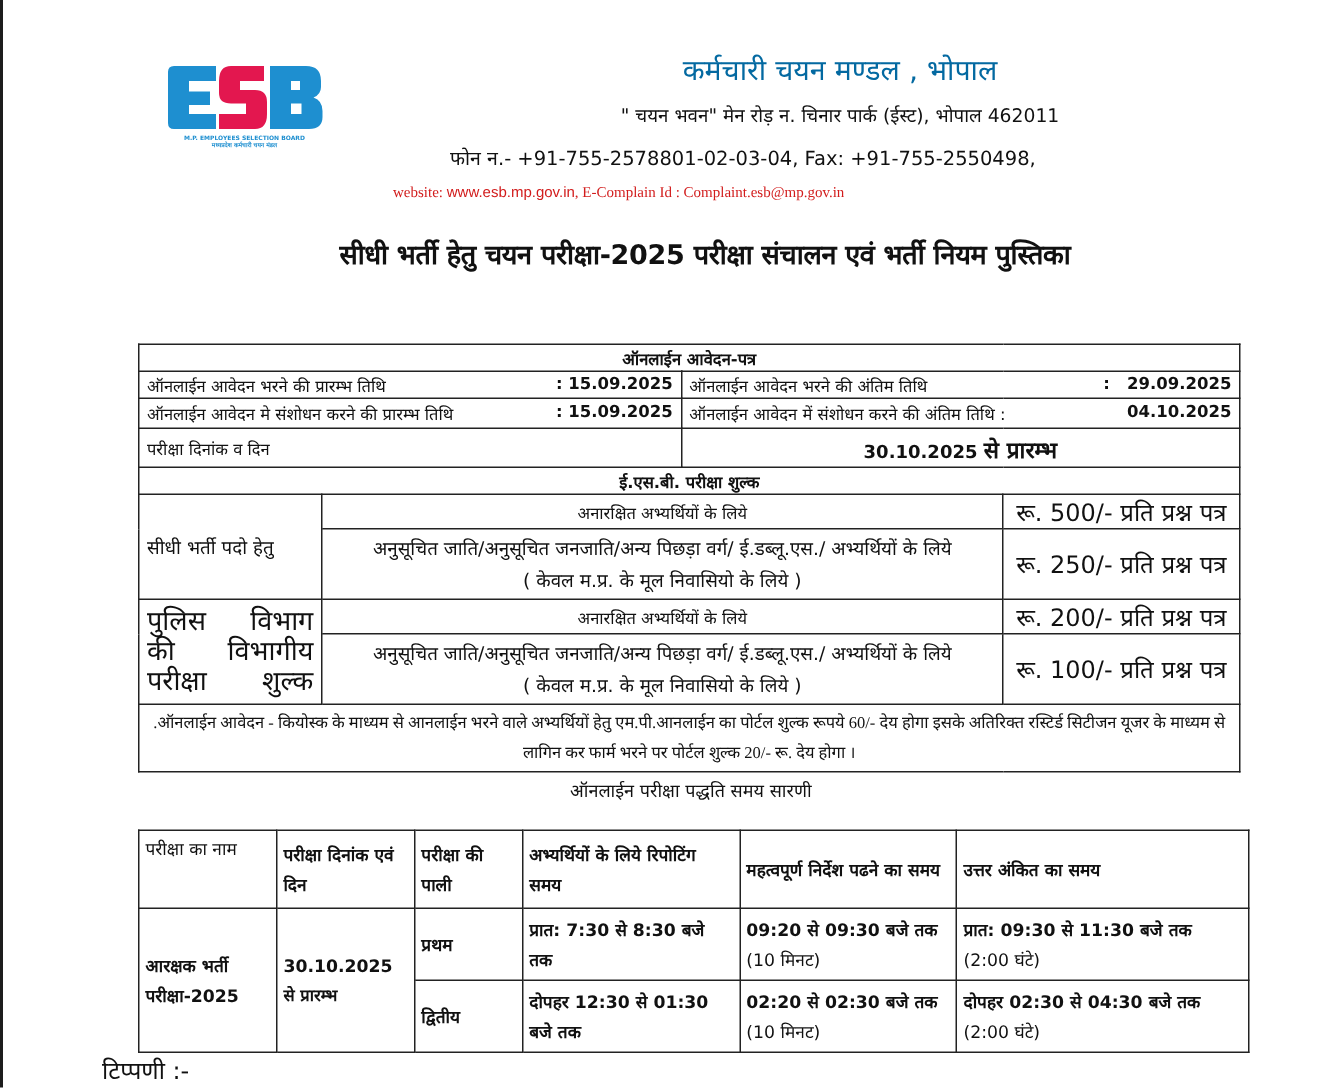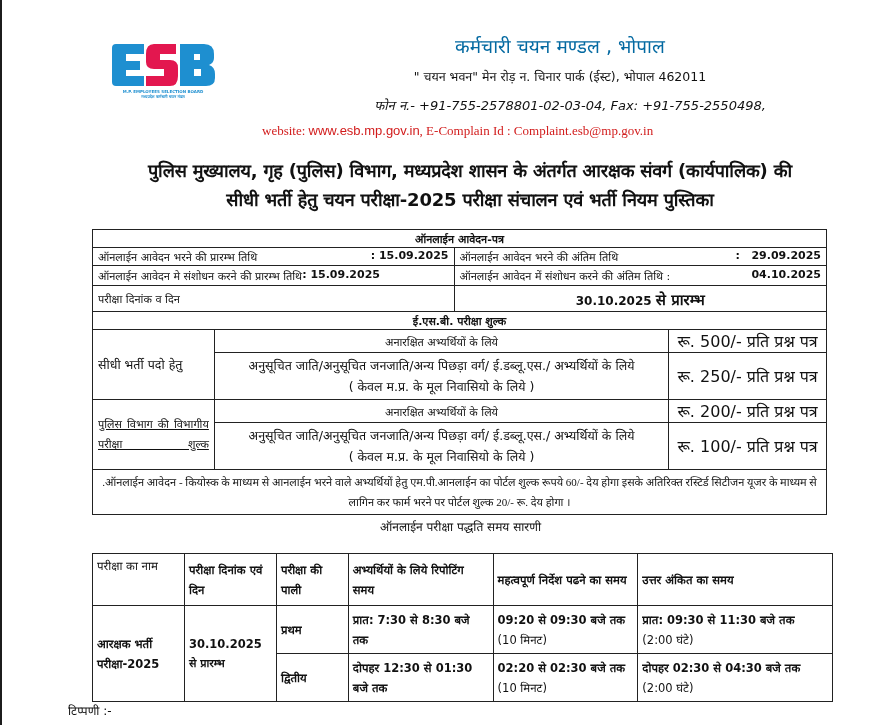--- a/index.html
+++ b/index.html
@@ -10,22 +10,22 @@
   }
   .left-edge { position: absolute; left: 0; top: 0; width: 2px; height: 725px; background: #1c1c1c; }
 
   
   .logo { position: absolute; left: 108px; top: 42px; width: 110px; height: 60px; }
   .logo .letters { position: absolute; left: 0; top: 0; width: 110px; height: 46px; }
   .logo .sub { position: absolute; left: 0; top: 47px; width: 110px; font-size: 4px; line-height: 5px;
     color: #1e8fd0; font-weight: bold; text-align: center; white-space: nowrap; }
   .org-name { position: absolute; left: 300px; width: 520px; top: 33px; text-align: center; font-size: 19px; color: #0369a1; }
   .addr { position: absolute; left: 300px; width: 520px; top: 68px; text-align: center; font-size: 12.5px; }
-  .phone { position: absolute; left: 300px; width: 540px; top: 96px; text-align: center; font-size: 13px; font-style: italic; }
-  .web { position: absolute; left: 262px; width: 600px; top: 123px; text-align: left; font-size: 13px; color: #d21c1c;
+  .phone { position: absolute; left: 300px; width: 540px; top: 96px; font-size: 13px; }
+  .web { position: absolute; left: 262px; width: 600px; top: 123px; text-align: left; font-size: 10px; color: #d21c1c;
     font-family: "Liberation Serif", serif; white-space: nowrap; }
   .web .sans { font-family: "Liberation Sans", sans-serif; }
 
   .title { position: absolute; left: 100px; width: 740px; top: 156px; text-align: center; font-size: 18px;
     font-weight: bold; line-height: 29px; letter-spacing: -0.2px; }
 
   
   table { border-collapse: collapse; position: absolute; }
   td { border: 1px solid #222; padding: 0 5px; font-size: 11px; vertical-align: middle; }
   .t1 { left: 92px; top: 229px; width: 735px; }
@@ -34,21 +34,21 @@
   .just { text-align: justify; text-align-last: justify; }
   .feecell { text-align: center; font-size: 16px; }
   .note-row td { text-align: center; font-size: 11px; line-height: 20px; padding: 2px 3px; font-family: Liberation Serif, serif; }
 
   .schedule-title { position: absolute; left: 380px; top: 518px; font-size: 12px; font-weight: normal; }
 
   .t2 { left: 92px; top: 553px; width: 741px; }
   .t2 td { font-size: 11.5px; text-align: left; line-height: 20px; padding: 2px 4px; }
   .t2 .h td { font-weight: bold; }
 
-  .remark { position: absolute; left: 68px; top: 702px; font-size: 12px; }
+  .remark { position: absolute; left: 68px; top: 702px; font-size: 16px; }
 </style>
 </head>
 <body>
 
 <div class="left-edge"></div>
 
 <div class="logo">
   <svg class="letters" viewBox="0 0 110 46">
 
     <path d="M4 6 Q4 2 8 2 L36 2 L36 12 L18 12 L18 19 L32 19 L32 28 L18 28 L18 34 L36 34 L36 44 L8 44 Q4 44 4 40 Z" fill="#1e8fd0"></path>
@@ -64,21 +64,20 @@
 </div>
 
 <div class="org-name">कर्मचारी चयन मण्डल , भोपाल</div>
 <div class="addr">" चयन भवन" मेन रोड़ न. चिनार पार्क (ईस्ट), भोपाल 462011</div>
 <div class="phone">फोन न.- +91-755-2578801-02-03-04, Fax: +91-755-2550498,</div>
 <div class="web">
   <span>website: </span><span class="sans">www.esb.mp.gov.in</span><span>,  E-Complain  Id : Complaint.esb@mp.gov.in</span>
 </div>
 
 <div class="title">
-  <div>पुलिस मुख्यालय, गृह (पुलिस) विभाग, मध्यप्रदेश शासन के अंतर्गत आरक्षक संवर्ग (कार्यपालिक) की</div>
   <div>सीधी भर्ती हेतु चयन परीक्षा-2025 परीक्षा संचालन एवं भर्ती नियम पुस्तिका</div>
 </div>
 
 <table class="t1">
   <colgroup>
     <col style="width:122px">
       <col style="width:240px">
       <col style="width:0px">
       <col style="width:215px">
       <col style="width:158px">
@@ -96,21 +95,21 @@
     </td>
     <td colspan="3">
       <div style="display:flex;justify-content:space-between;">
         <span>ऑनलाईन आवेदन भरने की अंतिम तिथि</span>
         <span class="bold" style="white-space:pre">:   29.09.2025</span>
       </div>
     </td>
   </tr>
   <tr style="height:20px">
     <td colspan="2">
-      <div style="display:flex;">
+      <div style="display:flex;justify-content:space-between;">
         <span>ऑनलाईन आवेदन मे संशोधन करने की प्रारम्भ तिथि</span>
         <span class="bold">: 15.09.2025</span>
       </div>
     </td>
     <td colspan="3">
       <div style="display:flex;justify-content:space-between;">
         <span>ऑनलाईन आवेदन में संशोधन करने की अंतिम तिथि :</span>
         <span class="bold">04.10.2025</span>
       </div>
     </td>
@@ -130,21 +129,21 @@
     <td rowspan="2" style="font-size:12.5px">सीधी भर्ती पदो हेतु</td>
     <td colspan="3" class="center">अनारक्षित अभ्यर्थियों के लिये</td>
     <td class="feecell">रू. 500/- प्रति प्रश्न पत्र</td>
   </tr>
   <tr style="height:47px">
     <td colspan="3" class="center" style="font-size:12.5px;line-height:21px;padding:0 30px;">अनुसूचित जाति/अनुसूचित जनजाति/अन्य पिछड़ा वर्ग/ ई.डब्लू.एस./ अभ्यर्थियों के लिये   ( केवल म.प्र. के मूल निवासियो के लिये )</td>
     <td class="feecell">रू. 250/- प्रति प्रश्न पत्र</td>
   </tr>
 
   <tr style="height:20px">
-    <td rowspan="2" class="just" style="font-size:11px;line-height:20px;text-decoration:underline;">पुलिस विभाग की विभागीय परीक्षा शुल्क</td>
+    <td rowspan="2" class="just" style="font-size:18px;line-height:20px;">पुलिस विभाग की विभागीय परीक्षा शुल्क</td>
     <td colspan="3" class="center">अनारक्षित अभ्यर्थियों के लिये</td>
     <td class="feecell">रू. 200/- प्रति प्रश्न पत्र</td>
   </tr>
   <tr style="height:47px">
     <td colspan="3" class="center" style="font-size:12.5px;line-height:21px;padding:0 30px;">अनुसूचित जाति/अनुसूचित जनजाति/अन्य पिछड़ा वर्ग/ ई.डब्लू.एस./ अभ्यर्थियों के लिये   ( केवल म.प्र. के मूल निवासियो के लिये )</td>
     <td class="feecell">रू. 100/- प्रति प्रश्न पत्र</td>
   </tr>
   <tr class="note-row">
     <td colspan="5">.ऑनलाईन आवेदन - कियोस्क के माध्यम से आनलाईन भरने वाले अभ्यर्थियों हेतु एम.पी.आनलाईन का पोर्टल शुल्क रूपये 60/- देय होगा इसके अतिरिक्त रस्टिर्ड सिटीजन यूजर के माध्यम से लागिन कर फार्म भरने पर पोर्टल शुल्क 20/- रू. देय होगा ।</td>
   </tr>

